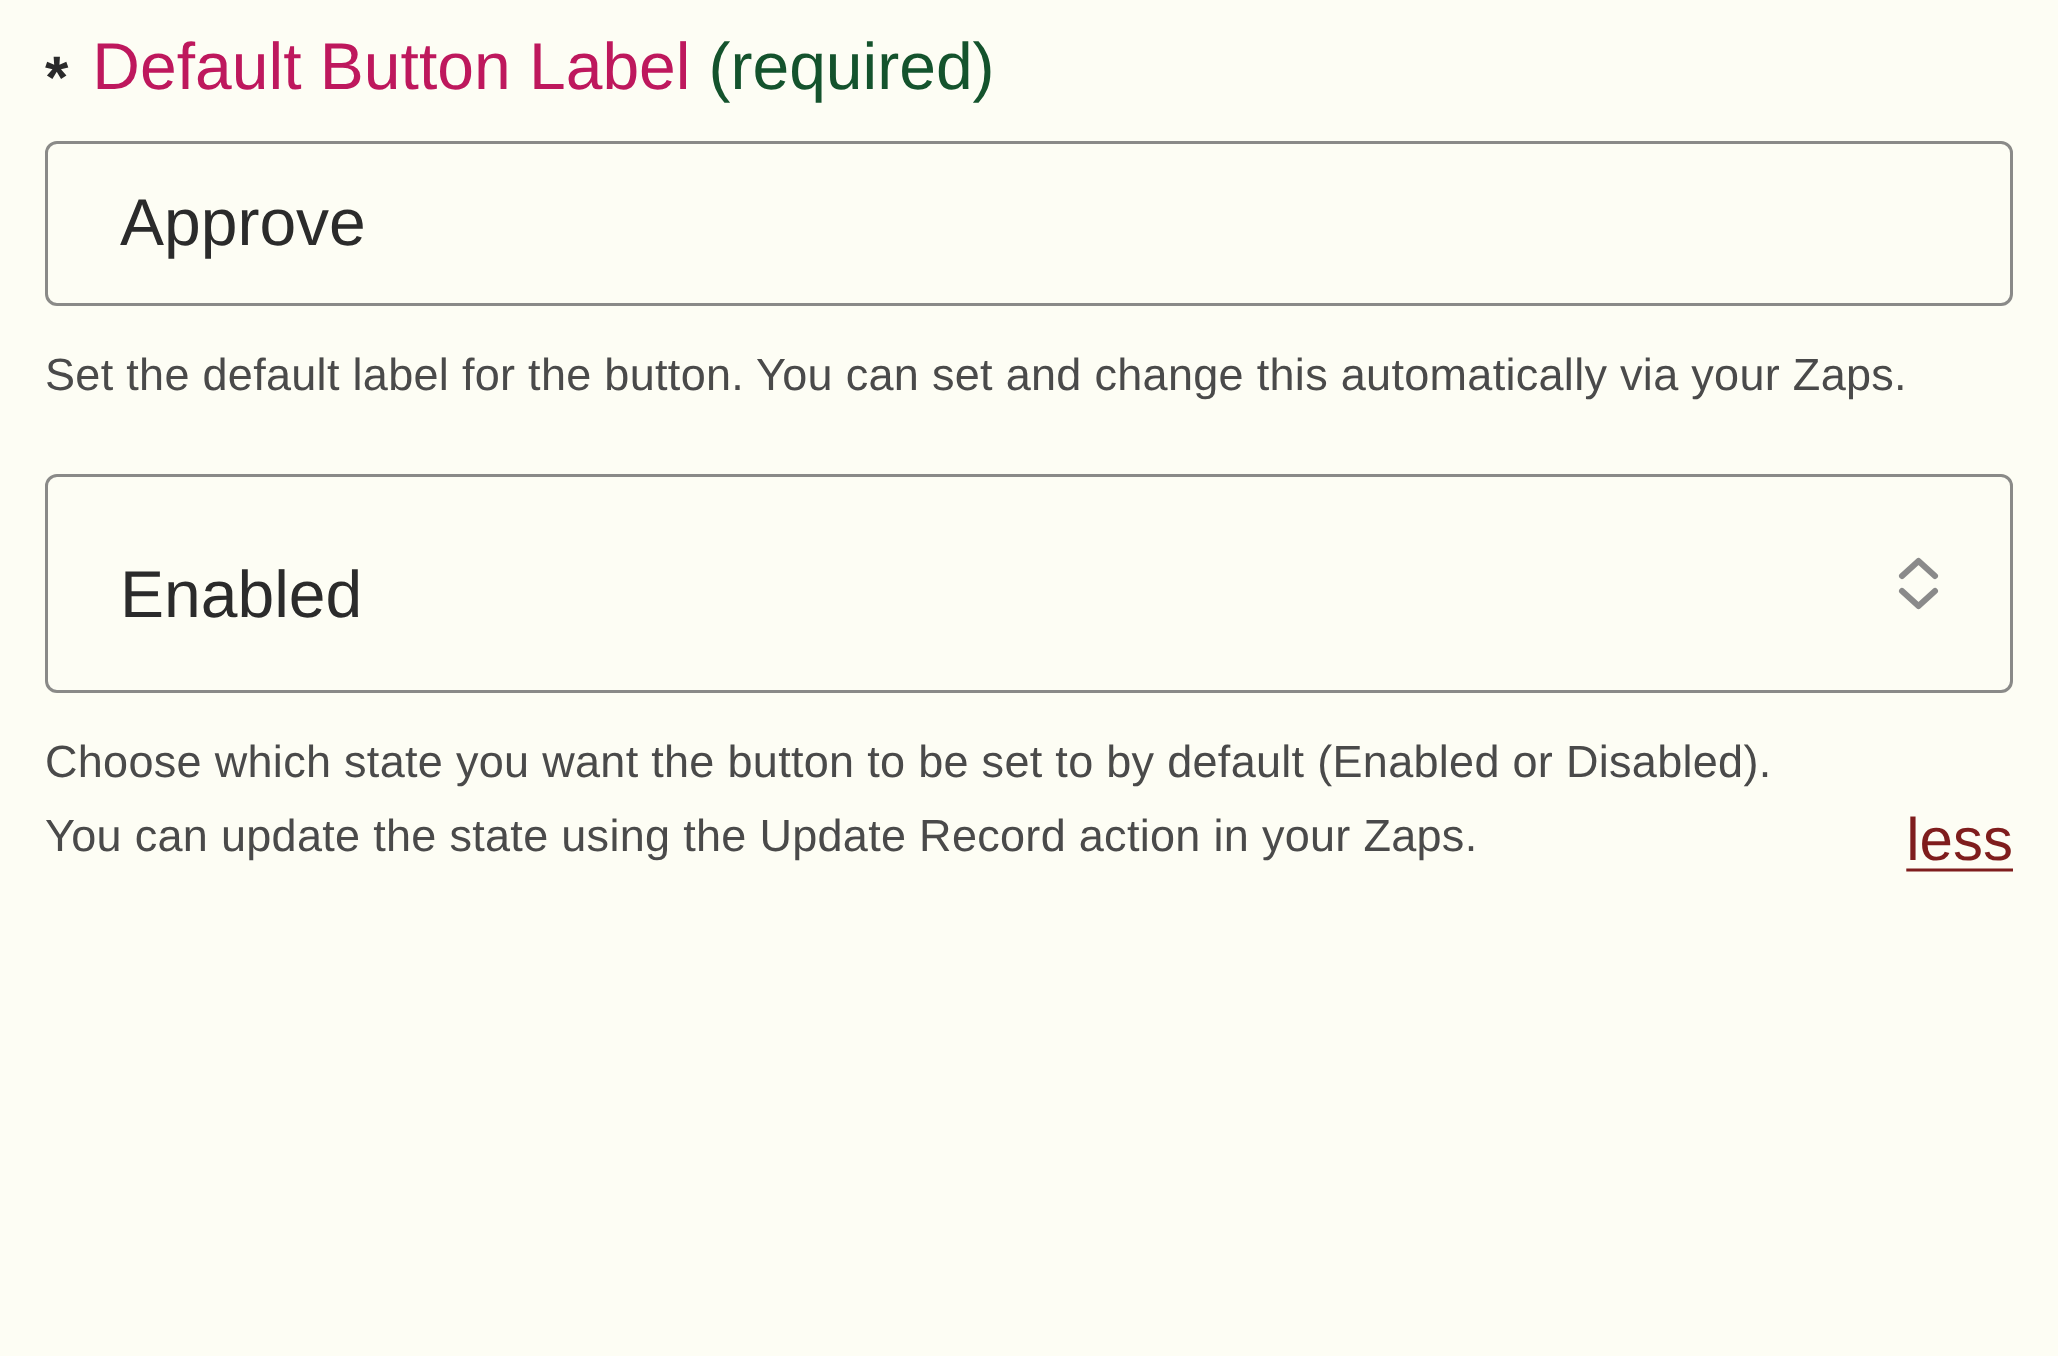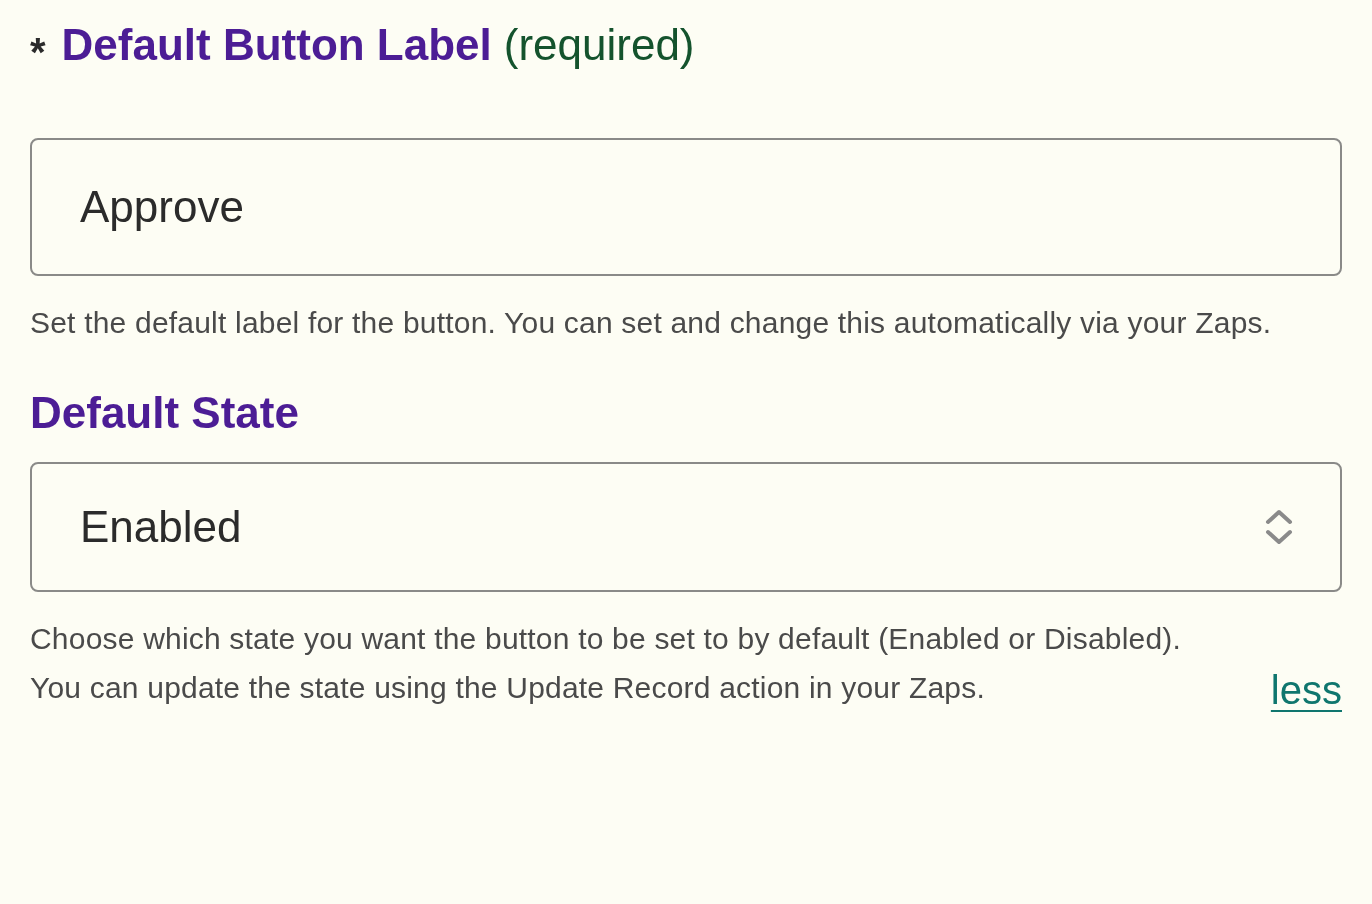--- a/index.html
+++ b/index.html
@@ -28,60 +28,59 @@
       font-size: 40px;
       font-weight: 700;
       color: #2b2b2b;
       margin-right: 12px;
       line-height: 1;
       position: relative;
       top: 6px;
     }
     .field-label {
       font-size: 44px;
-      font-weight: 700;
-      color: #4c1d95;
+      font-weight: 400;
+      color: #be185d;
       text-align: center;
     }
     .field-label-suffix {
       font-size: 44px;
       font-weight: 400;
       color: #14532d;
       margin-left: 8px;
     }
     .text-input {
       width: 100%;
       border: 2px solid #8a8a88;
       border-radius: 8px;
       background: transparent;
-      padding: 42px 48px;
+      padding: 28px 48px;
       font-size: 44px;
       font-weight: 400;
       color: #2b2b2b;
       font-family: inherit;
       outline: none;
-      margin-top: 44px;
     }
     .help-text {
       font-size: 30px;
       line-height: 1.65;
       color: #4a4a4a;
       margin-top: 22px;
       letter-spacing: 0.2px;
     }
     .select-wrap {
       position: relative;
       width: 100%;
     }
     .select-box {
       width: 100%;
       border: 2px solid #8a8a88;
       border-radius: 8px;
       background: transparent;
-      padding: 38px 90px 38px 48px;
+      padding: 54px 90px 38px 48px;
       font-size: 44px;
       font-weight: 400;
       color: #2b2b2b;
       font-family: inherit;
       cursor: pointer;
       display: flex;
       align-items: center;
     }
     .select-chevrons {
       position: absolute;
@@ -101,21 +100,21 @@
       margin-top: 22px;
       gap: 40px;
       align-items: flex-end;
     }
     .help-row .help-text {
       margin-top: 0;
       flex: 1;
     }
     .less-link {
       font-size: 40px;
-      color: #0f766e;
+      color: #7f1d1d;
       text-decoration: underline;
       cursor: pointer;
       white-space: nowrap;
       text-underline-offset: 6px;
       text-decoration-thickness: 2px;
       margin-top: 2px;
     }
   </style>
 </head>
 <body>
@@ -124,23 +123,20 @@
   <div class="field-label-row">
     <span class="asterisk">*</span>
     <span class="field-label">Default Button Label</span>
     <span class="field-label-suffix">(required)</span>
   </div>
   <input type="text" class="text-input" value="Approve" style="">
   <p class="help-text">Set the default label for the button. You can set and change this automatically via your Zaps.</p>
 </div>
 
 <div class="field-group">
-  <div class="field-label-row">
-    <span class="field-label">Default State</span>
-  </div>
   <div class="select-wrap">
     <div class="select-box">
       <span>Enabled</span>
     </div>
     <span class="select-chevrons">
       <svg width="30" height="18" viewBox="0 0 30 18" fill="none">
           <path d="M4 14 L15 4 L26 14" stroke="currentColor" stroke-width="4" stroke-linecap="round" stroke-linejoin="round"></path>
         </svg>
       <svg width="30" height="18" viewBox="0 0 30 18" fill="none">
           <path d="M4 4 L15 14 L26 4" stroke="currentColor" stroke-width="4" stroke-linecap="round" stroke-linejoin="round"></path>

